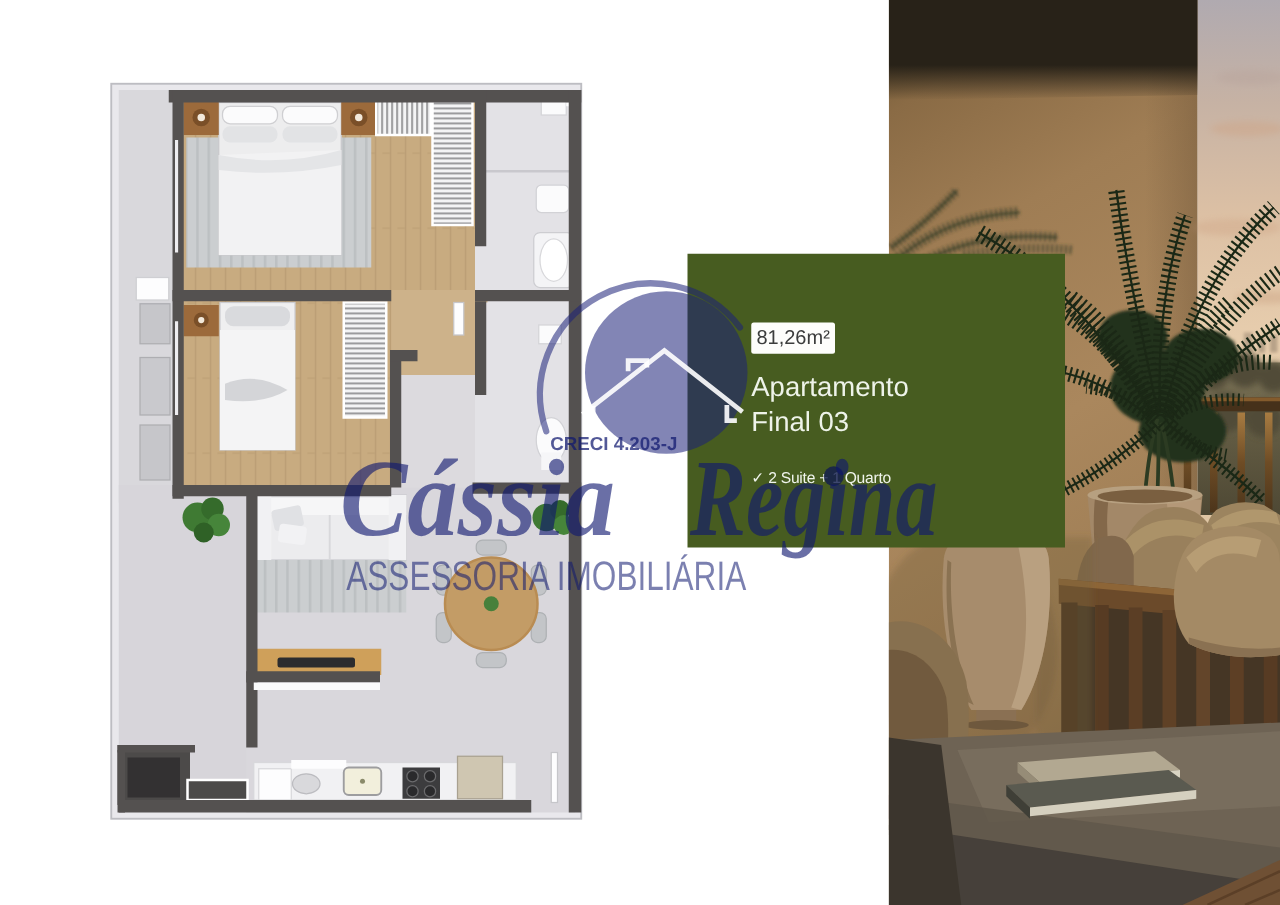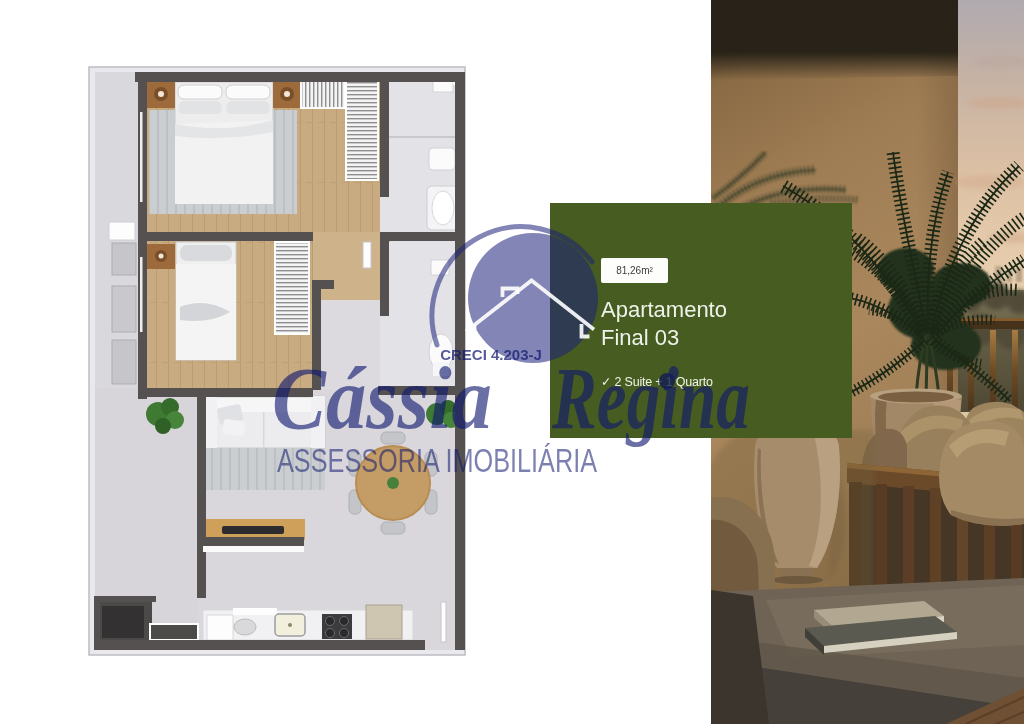--- a/index.html
+++ b/index.html
@@ -445,21 +445,21 @@
 
   <rect x="356" y="540" width="5" height="40" fill="#fdfdfe" stroke="#c6c6ca" stroke-width="1"></rect>
 
   <rect x="278" y="180" width="8" height="26" fill="#fdfdfe" stroke="#c6c6ca" stroke-width="1"></rect>
 </svg>
 
 <div class="abs" style="left:550px;top:203px;width:302px;height:235px;background:#475c20;"></div>
 
 <div class="abs" style="left:601px;top:258px;width:67px;height:25px;background:#fdfdfb;border-radius:2px;
      display:flex;align-items:center;justify-content:center;color:#3c3d3d;font-family:'Liberation Sans',sans-serif;
-     font-size:10px;">81,26m²</div>
+     font-size:16px;">81,26m²</div>
 
 <div class="abs" style="left:601px;top:296px;color:#eef3e9;font-family:'Liberation Sans',sans-serif;
      font-size:22px;line-height:28px;">Apartamento<br>Final 03</div>
 
 <div class="abs" style="left:601px;top:374px;color:#f0f4ec;font-family:'Liberation Sans',sans-serif;
      font-size:12.5px;letter-spacing:-0.2px;">✓ 2 Suite + 1 Quarto</div>
 
 <svg class="abs" style="left:0;top:0;" width="1024" height="724" viewBox="0 0 1024 724">
 
   <circle cx="533" cy="298" r="65" fill="rgba(27,33,120,0.55)"></circle>

